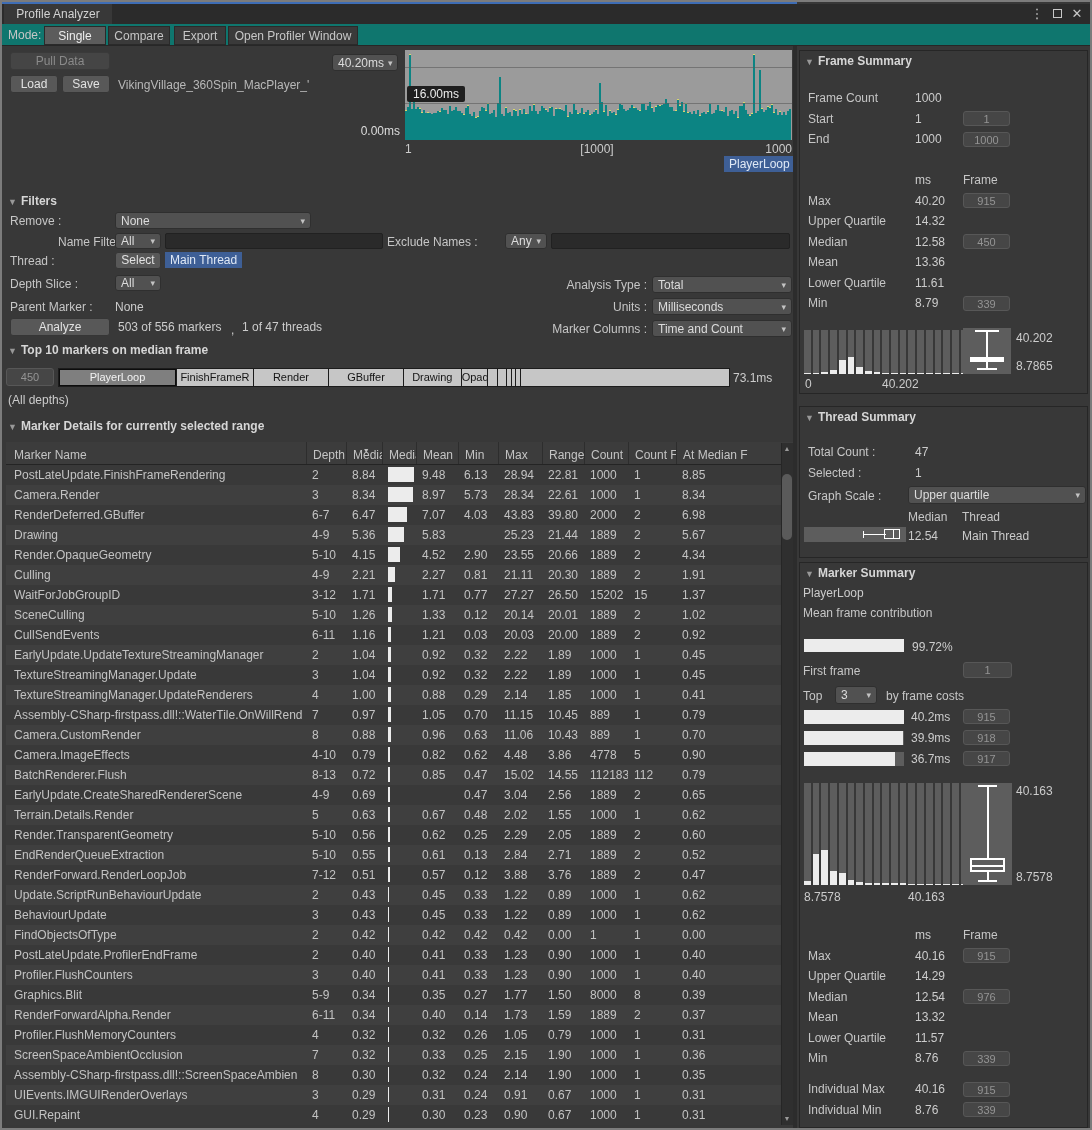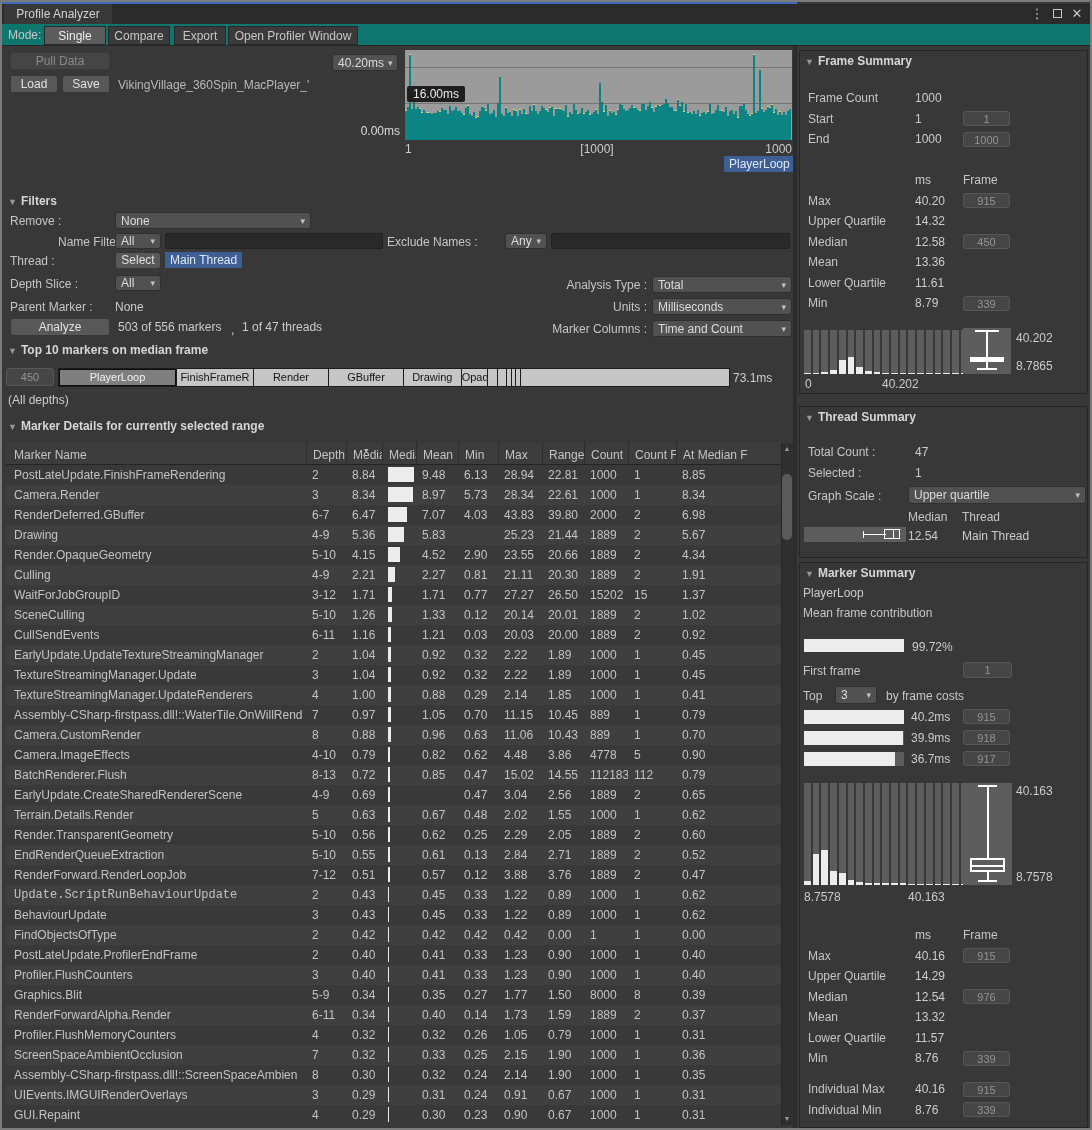--- a/index.html
+++ b/index.html
@@ -700,21 +700,21 @@
         </div>
         <div class="td" style="width: 42px;">0.57</div>
         <div class="td" style="width: 40px;">0.12</div>
         <div class="td" style="width: 44px;">3.88</div>
         <div class="td" style="width: 42px;">3.76</div>
         <div class="td" style="width: 44px;">1889</div>
         <div class="td" style="width: 48px;">2</div>
         <div class="td" style="width: 97px;">0.47</div>
       </div>
       <div class="trow alt">
-        <div class="td name" style="width: 300px; font-family: Liberation Mono, monospace;">Update.ScriptRunBehaviourUpdate</div>
+        <div class="td name" style="width: 300px;">Update.ScriptRunBehaviourUpdate</div>
         <div class="td" style="width: 40px;">2</div>
         <div class="td" style="width: 36px;">0.43</div>
         <div class="td" style="width: 34px;">
           <div class="medbar" style="width: 1.3px;"></div>
         </div>
         <div class="td" style="width: 42px;">0.45</div>
         <div class="td" style="width: 40px;">0.33</div>
         <div class="td" style="width: 44px;">1.22</div>
         <div class="td" style="width: 42px;">0.89</div>
         <div class="td" style="width: 44px;">1000</div>

